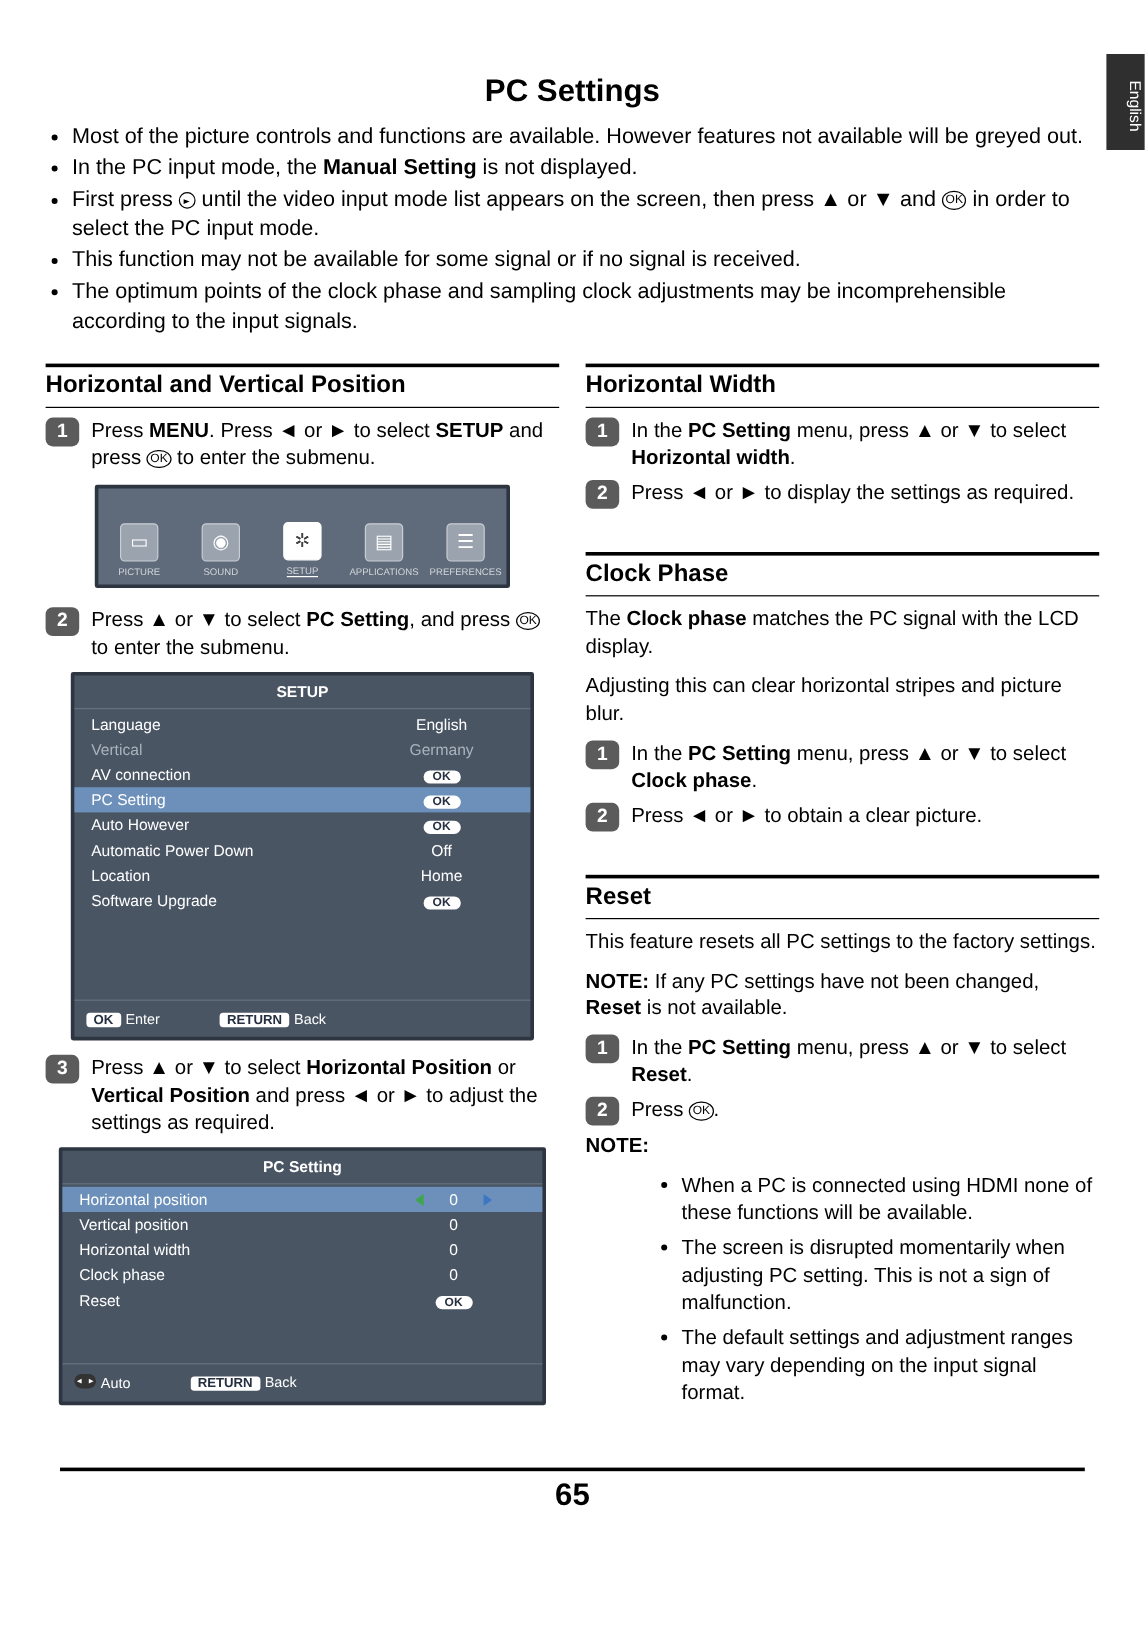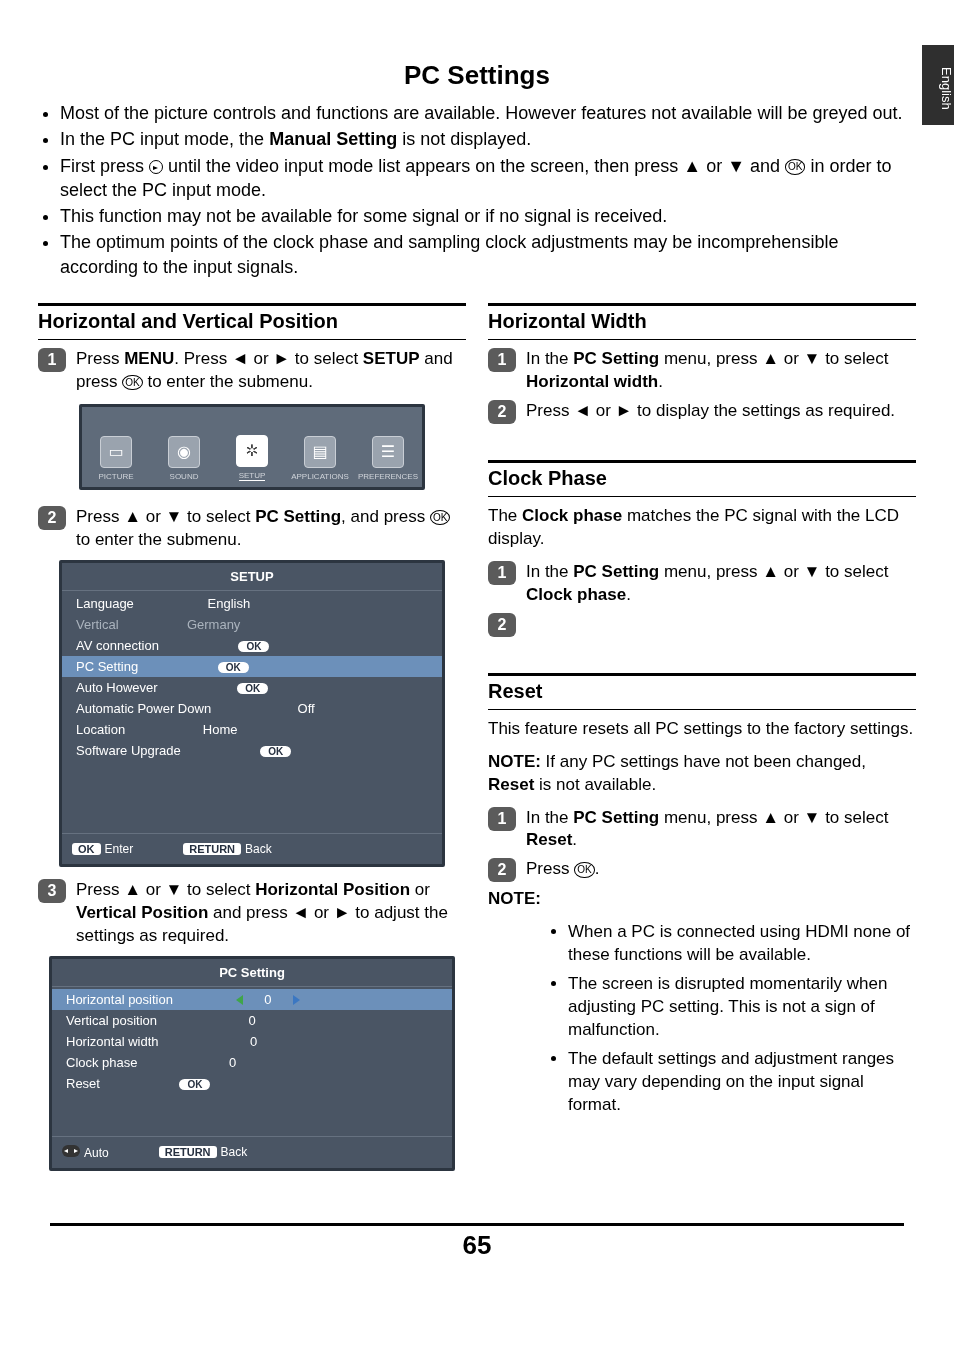--- a/index.html
+++ b/index.html
@@ -104,23 +104,23 @@
     font-size: 13px;
   }
   .osd-panel .osd-title {
     text-align: center;
     padding: 6px 0 4px 0;
     font-weight: bold;
     font-size: 13px;
   }
   .osd-row {
     display: flex;
+    justify-content: space-between;
     padding: 3px 14px;
     font-size: 13px;
-    gap: 35px;
   }
   .osd-row.sel { background: #6c90ba; color: #fff; }
   .osd-row.dim { color: #aab3bd; }
   .osd-row .val {
     min-width: 120px;
     text-align: center;
   }
   .osd-sep {
     height: 1px;
     background: #667180;
@@ -423,26 +423,28 @@
       <div class="step">
         <div class="step-num">2</div>
         <div class="step-text">Press ◄ or ► to display the settings as required.</div>
       </div>
 
       <div style="height:20px"></div>
       <hr class="section-rule">
       <h2 class="sec-title">Clock Phase</h2>
       <hr class="section-rule-thin">
       <p class="body">The <b>Clock phase</b> matches the PC signal with the LCD display.</p>
+      <p class="body">Adjusting this can clear horizontal stripes and picture blur.</p>
       <div class="step">
         <div class="step-num">1</div>
         <div class="step-text">In the <b>PC Setting</b> menu, press ▲ or ▼ to select <b>Clock phase</b>.</div>
       </div>
       <div class="step">
         <div class="step-num">2</div>
+        <div class="step-text">Press ◄ or ► to obtain a clear picture.</div>
       </div>
 
       <div style="height:20px"></div>
       <hr class="section-rule">
       <h2 class="sec-title">Reset</h2>
       <hr class="section-rule-thin">
       <p class="body">This feature resets all PC settings to the factory settings.</p>
       <p class="body"><b>NOTE:</b> If any PC settings have not been changed, <b>Reset</b> is not available.</p>
       <div class="step">
         <div class="step-num">1</div>

